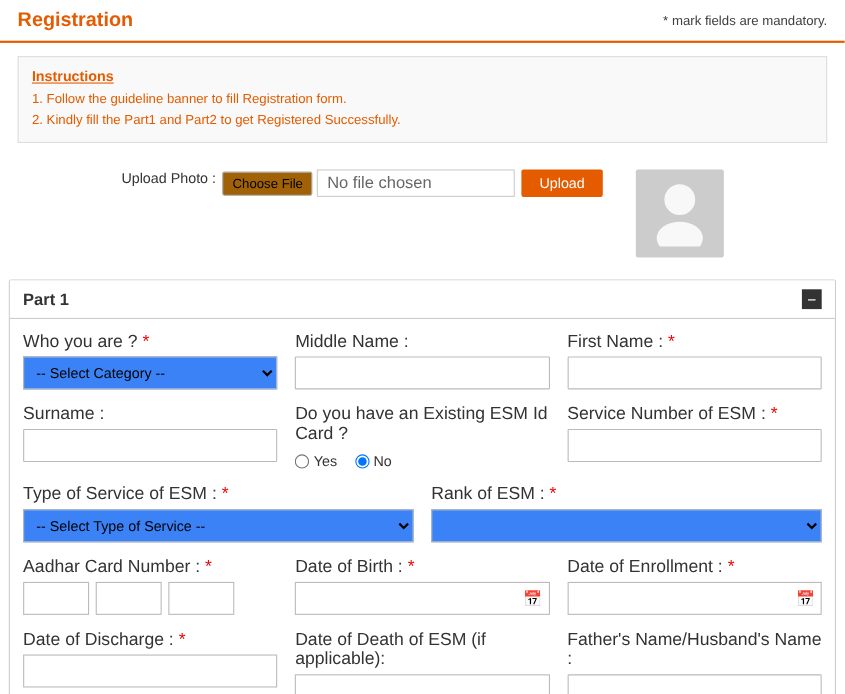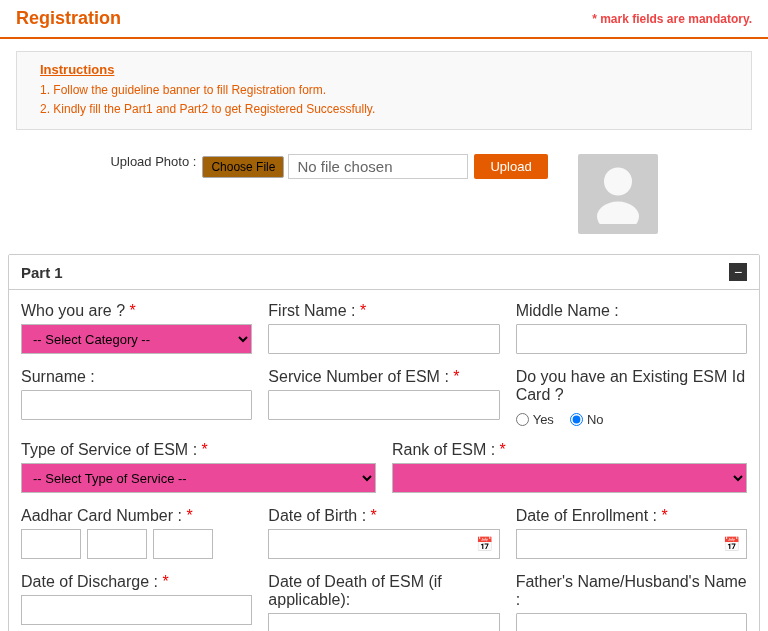--- a/index.html
+++ b/index.html
@@ -11,30 +11,29 @@
       align-items: center;
       padding: 8px 16px;
       border-bottom: 2px solid #e55b00;
     }
     .page-title {
       color: #e55b00;
       font-size: 18px;
       font-weight: bold;
     }
     .mandatory-note {
-      color: #ef4444;
+      color: #404040;
       font-size: 12px;
-      font-weight: bold;
     }
 
     .instructions-box {
       background: #f9f9f9;
       border: 1px solid #ddd;
       margin: 12px 16px;
-      padding: 10px 23px;
+      padding: 10px 12px;
     }
     .instructions-link {
       color: #e55b00;
       text-decoration: underline;
       font-weight: bold;
       cursor: pointer;
       display: block;
       margin-bottom: 4px;
     }
     .instructions-text {
@@ -173,21 +172,21 @@
       height: 30px;
       outline: none;
       border-radius: 1px;
     }
     .form-select {
       border: 1px solid #bbb;
       padding: 5px 7px;
       font-size: 13px;
       width: 100%;
       height: 30px;
-      background: #ec4899;
+      background: #3b82f6;
       outline: none;
       cursor: pointer;
       appearance: auto;
     }
     .radio-group {
       display: flex;
       align-items: center;
       gap: 16px;
       padding-top: 4px;
     }
@@ -276,55 +275,55 @@
     <div class="form-row">
       <div class="form-group">
         <label class="form-label">
           <span>Who you are ?</span> <span class="required">*</span>
         </label>
         <select class="form-select">
           <option value="-- Select Category --">-- Select Category --</option>
         </select>
       </div>
       <div class="form-group">
+        <label class="form-label">Middle Name :</label>
+        <input type="text" class="form-input" style="">
+      </div>
+      <div class="form-group">
         <label class="form-label">
           <span>First Name :</span> <span class="required">*</span>
         </label>
         <input type="text" class="form-input" style="">
       </div>
-      <div class="form-group">
-        <label class="form-label">Middle Name :</label>
-        <input type="text" class="form-input" style="">
-      </div>
     </div>
 
     <div class="form-row">
       <div class="form-group">
         <label class="form-label">Surname :</label>
-        <input type="text" class="form-input" style="">
-      </div>
-      <div class="form-group">
-        <label class="form-label">
-          <span>Service Number of ESM :</span> <span class="required">*</span>
-        </label>
         <input type="text" class="form-input" style="">
       </div>
       <div class="form-group">
         <label class="form-label">Do you have an Existing ESM Id Card ?</label>
         <div class="radio-group">
           <label class="radio-label">
             <input type="radio" name="esm_id" value="yes" style="">
             <span>Yes</span>
           </label>
           <label class="radio-label">
             <input type="radio" name="esm_id" value="no" checked="" style="">
             <span>No</span>
           </label>
         </div>
       </div>
+      <div class="form-group">
+        <label class="form-label">
+          <span>Service Number of ESM :</span> <span class="required">*</span>
+        </label>
+        <input type="text" class="form-input" style="">
+      </div>
     </div>
 
     <div class="form-row">
       <div class="form-group">
         <label class="form-label">
           <span>Type of Service of ESM :</span> <span class="required">*</span>
         </label>
         <select class="form-select">
           <option value="-- Select Type of Service --">-- Select Type of Service --</option>
         </select>

